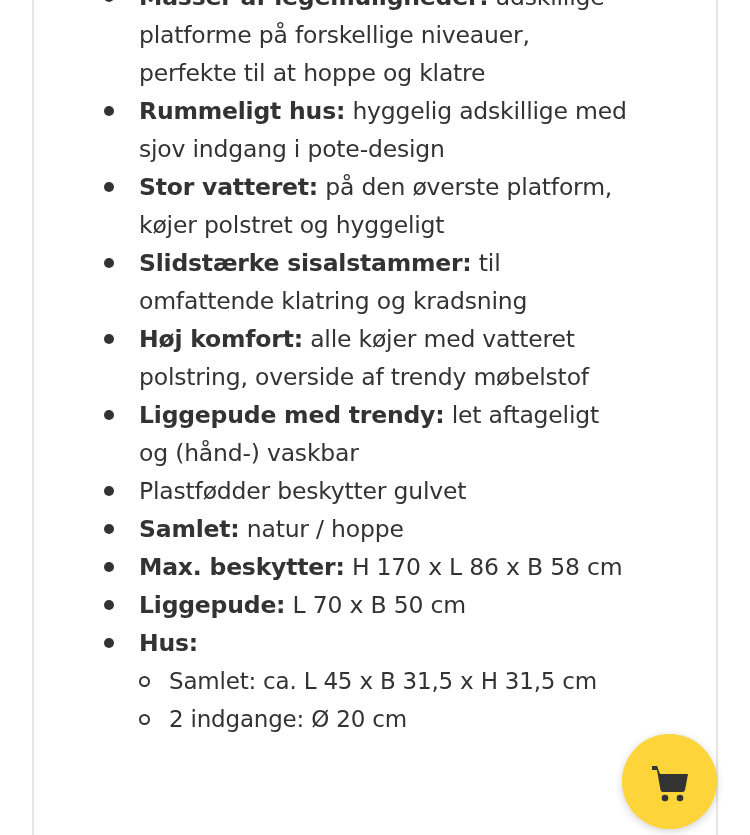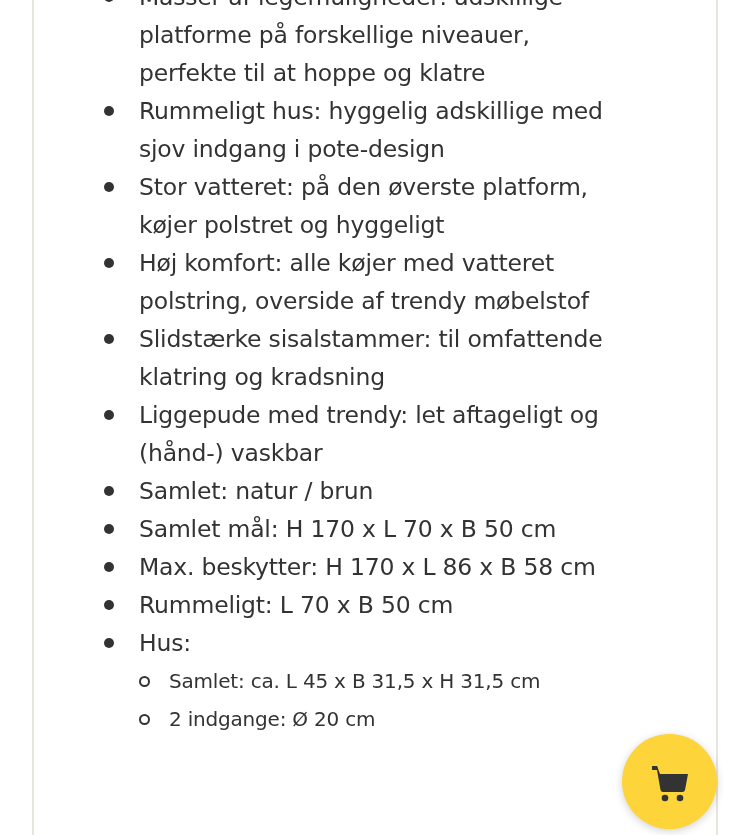--- a/index.html
+++ b/index.html
@@ -45,32 +45,32 @@
     content: "";
     position: absolute;
     left: 70px;
     top: 14px;
     width: 10px;
     height: 10px;
     border-radius: 50%;
     background: #333333;
   }
   .feature-list b {
-    font-weight: normal;
+    font-weight: bold;
     color: #333333;
   }
   .sub-list {
     list-style: none;
     margin: 0;
     padding: 0;
   }
   .sub-list > li {
     position: relative;
     padding-left: 30px;
-    font-size: 20px;
+    font-size: 23px;
     line-height: 38px;
     letter-spacing: -0.2px;
   }
   .sub-list > li::before {
     content: "";
     position: absolute;
     left: 0;
     top: 14px;
     width: 7px;
     height: 7px;
@@ -98,27 +98,27 @@
   }
 </style>
 </head>
 <body>
 
 <div class="card">
   <ul class="feature-list" style="top: -2px;">
     <li><b>Masser af legemuligheder:</b><span> adskillige platforme på forskellige niveauer, perfekte til at hoppe og klatre</span></li>
     <li><b>Rummeligt hus:</b><span> hyggelig adskillige med sjov indgang i pote-design</span></li>
     <li><b>Stor vatteret:</b><span> på den øverste platform, køjer polstret og hyggeligt</span></li>
+    <li><b>Slidstærke sisalstammer:</b><span> til omfattende klatring og kradsning</span></li>
     <li><b>Høj komfort:</b><span> alle køjer med vatteret polstring, overside af trendy møbelstof</span></li>
-    <li><b>Slidstærke sisalstammer:</b><span> til omfattende klatring og kradsning</span></li>
     <li><b>Liggepude med trendy:</b><span> let aftageligt og (hånd-) vaskbar</span></li>
-    <li><b>Samlet:</b><span> natur / brun</span></li>
-    <li><b>Samlet mål:</b><span> H 170 x L 70 x B 50 cm</span></li>
+    <li><span>Plastfødder beskytter gulvet</span></li>
+    <li><b>Samlet:</b><span> natur / hoppe</span></li>
     <li><b>Max. beskytter:</b><span> H 170 x L 86 x B 58 cm</span></li>
-    <li><b>Rummeligt:</b><span> L 70 x B 50 cm</span></li>
+    <li><b>Liggepude:</b><span> L 70 x B 50 cm</span></li>
     <li><b>Hus:</b>
       <ul class="sub-list">
         <li>Samlet: ca. L 45 x B 31,5 x H 31,5 cm</li>
         <li>2 indgange: Ø 20 cm</li>
       </ul>
     </li>
   </ul>
 </div>
 
 <div class="cart-fab">

